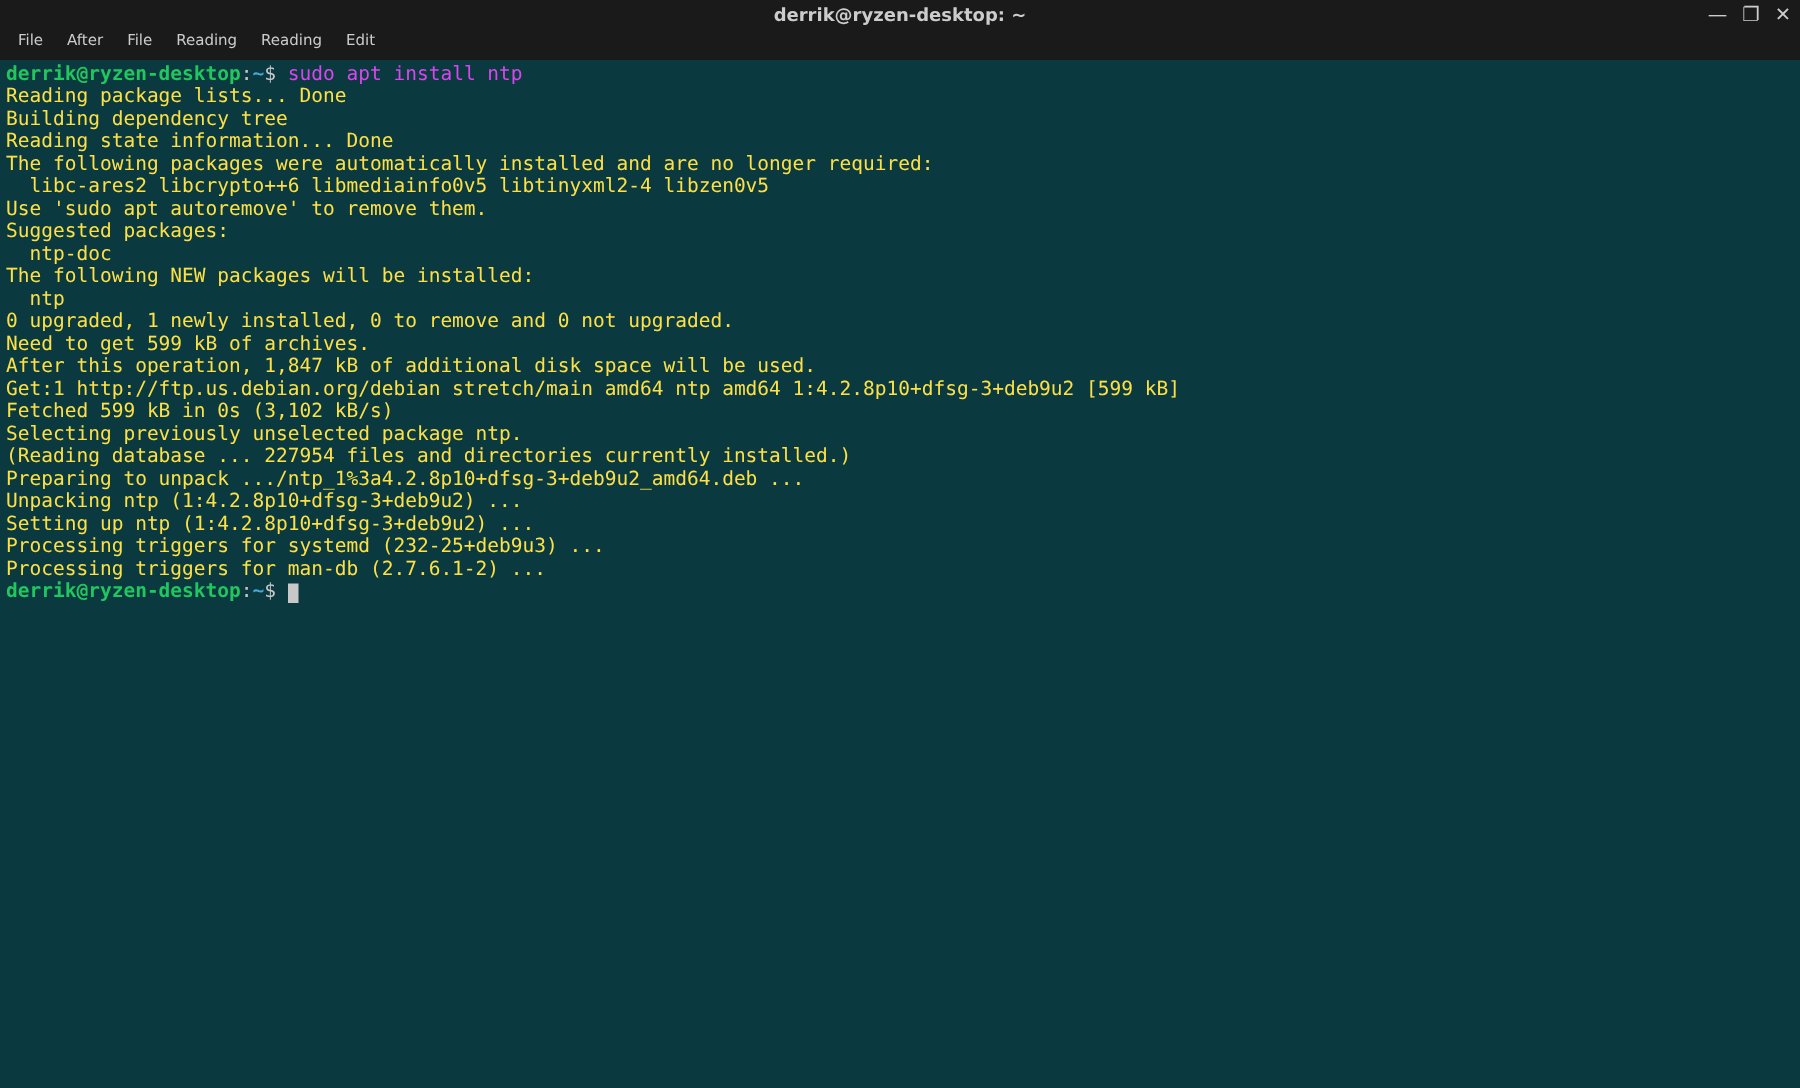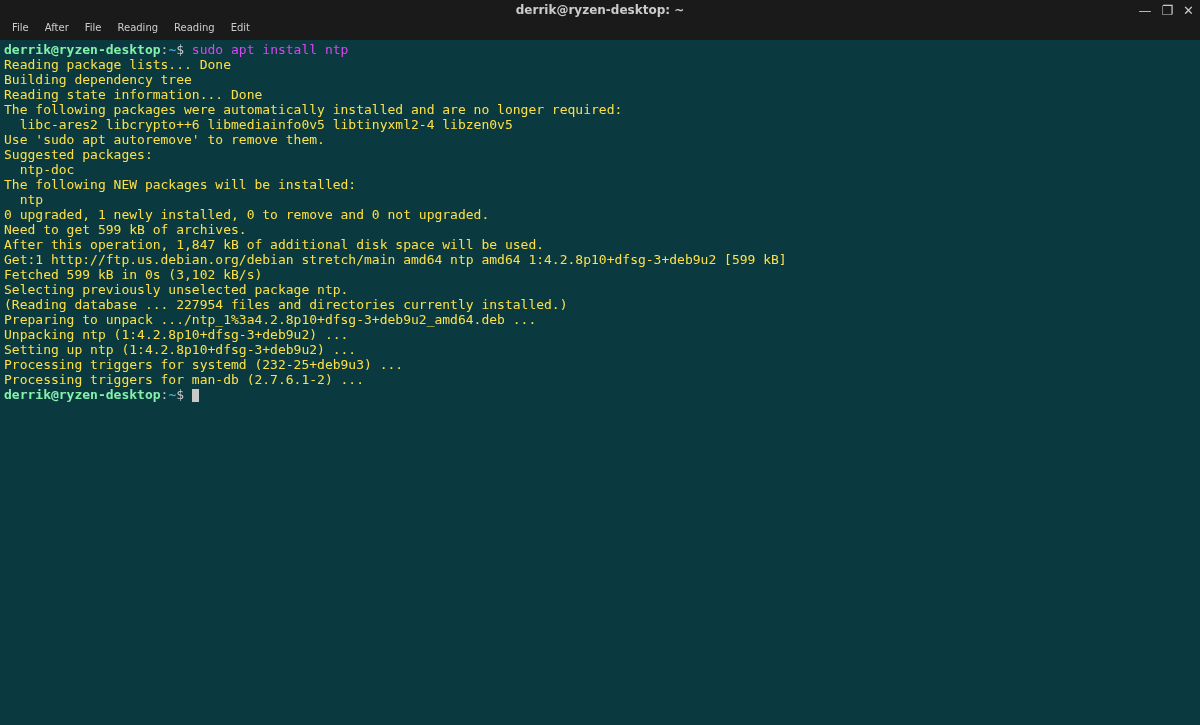--- a/index.html
+++ b/index.html
@@ -57,21 +57,21 @@
       padding: 2px 8px;
       cursor: pointer;
     }
     .terminal-body {
       padding: 2px 4px;
       line-height: 15px;
       white-space: pre;
       color: #c8c8c8;
     }
     .prompt-user {
-      color: #86efac;
+      color: #22c55e;
       font-weight: bold;
     }
     .prompt-path {
       color: #4aa8d8;
       font-weight: bold;
     }
     .prompt-sep {
       color: #c8c8c8;
     }
     .cmd {

